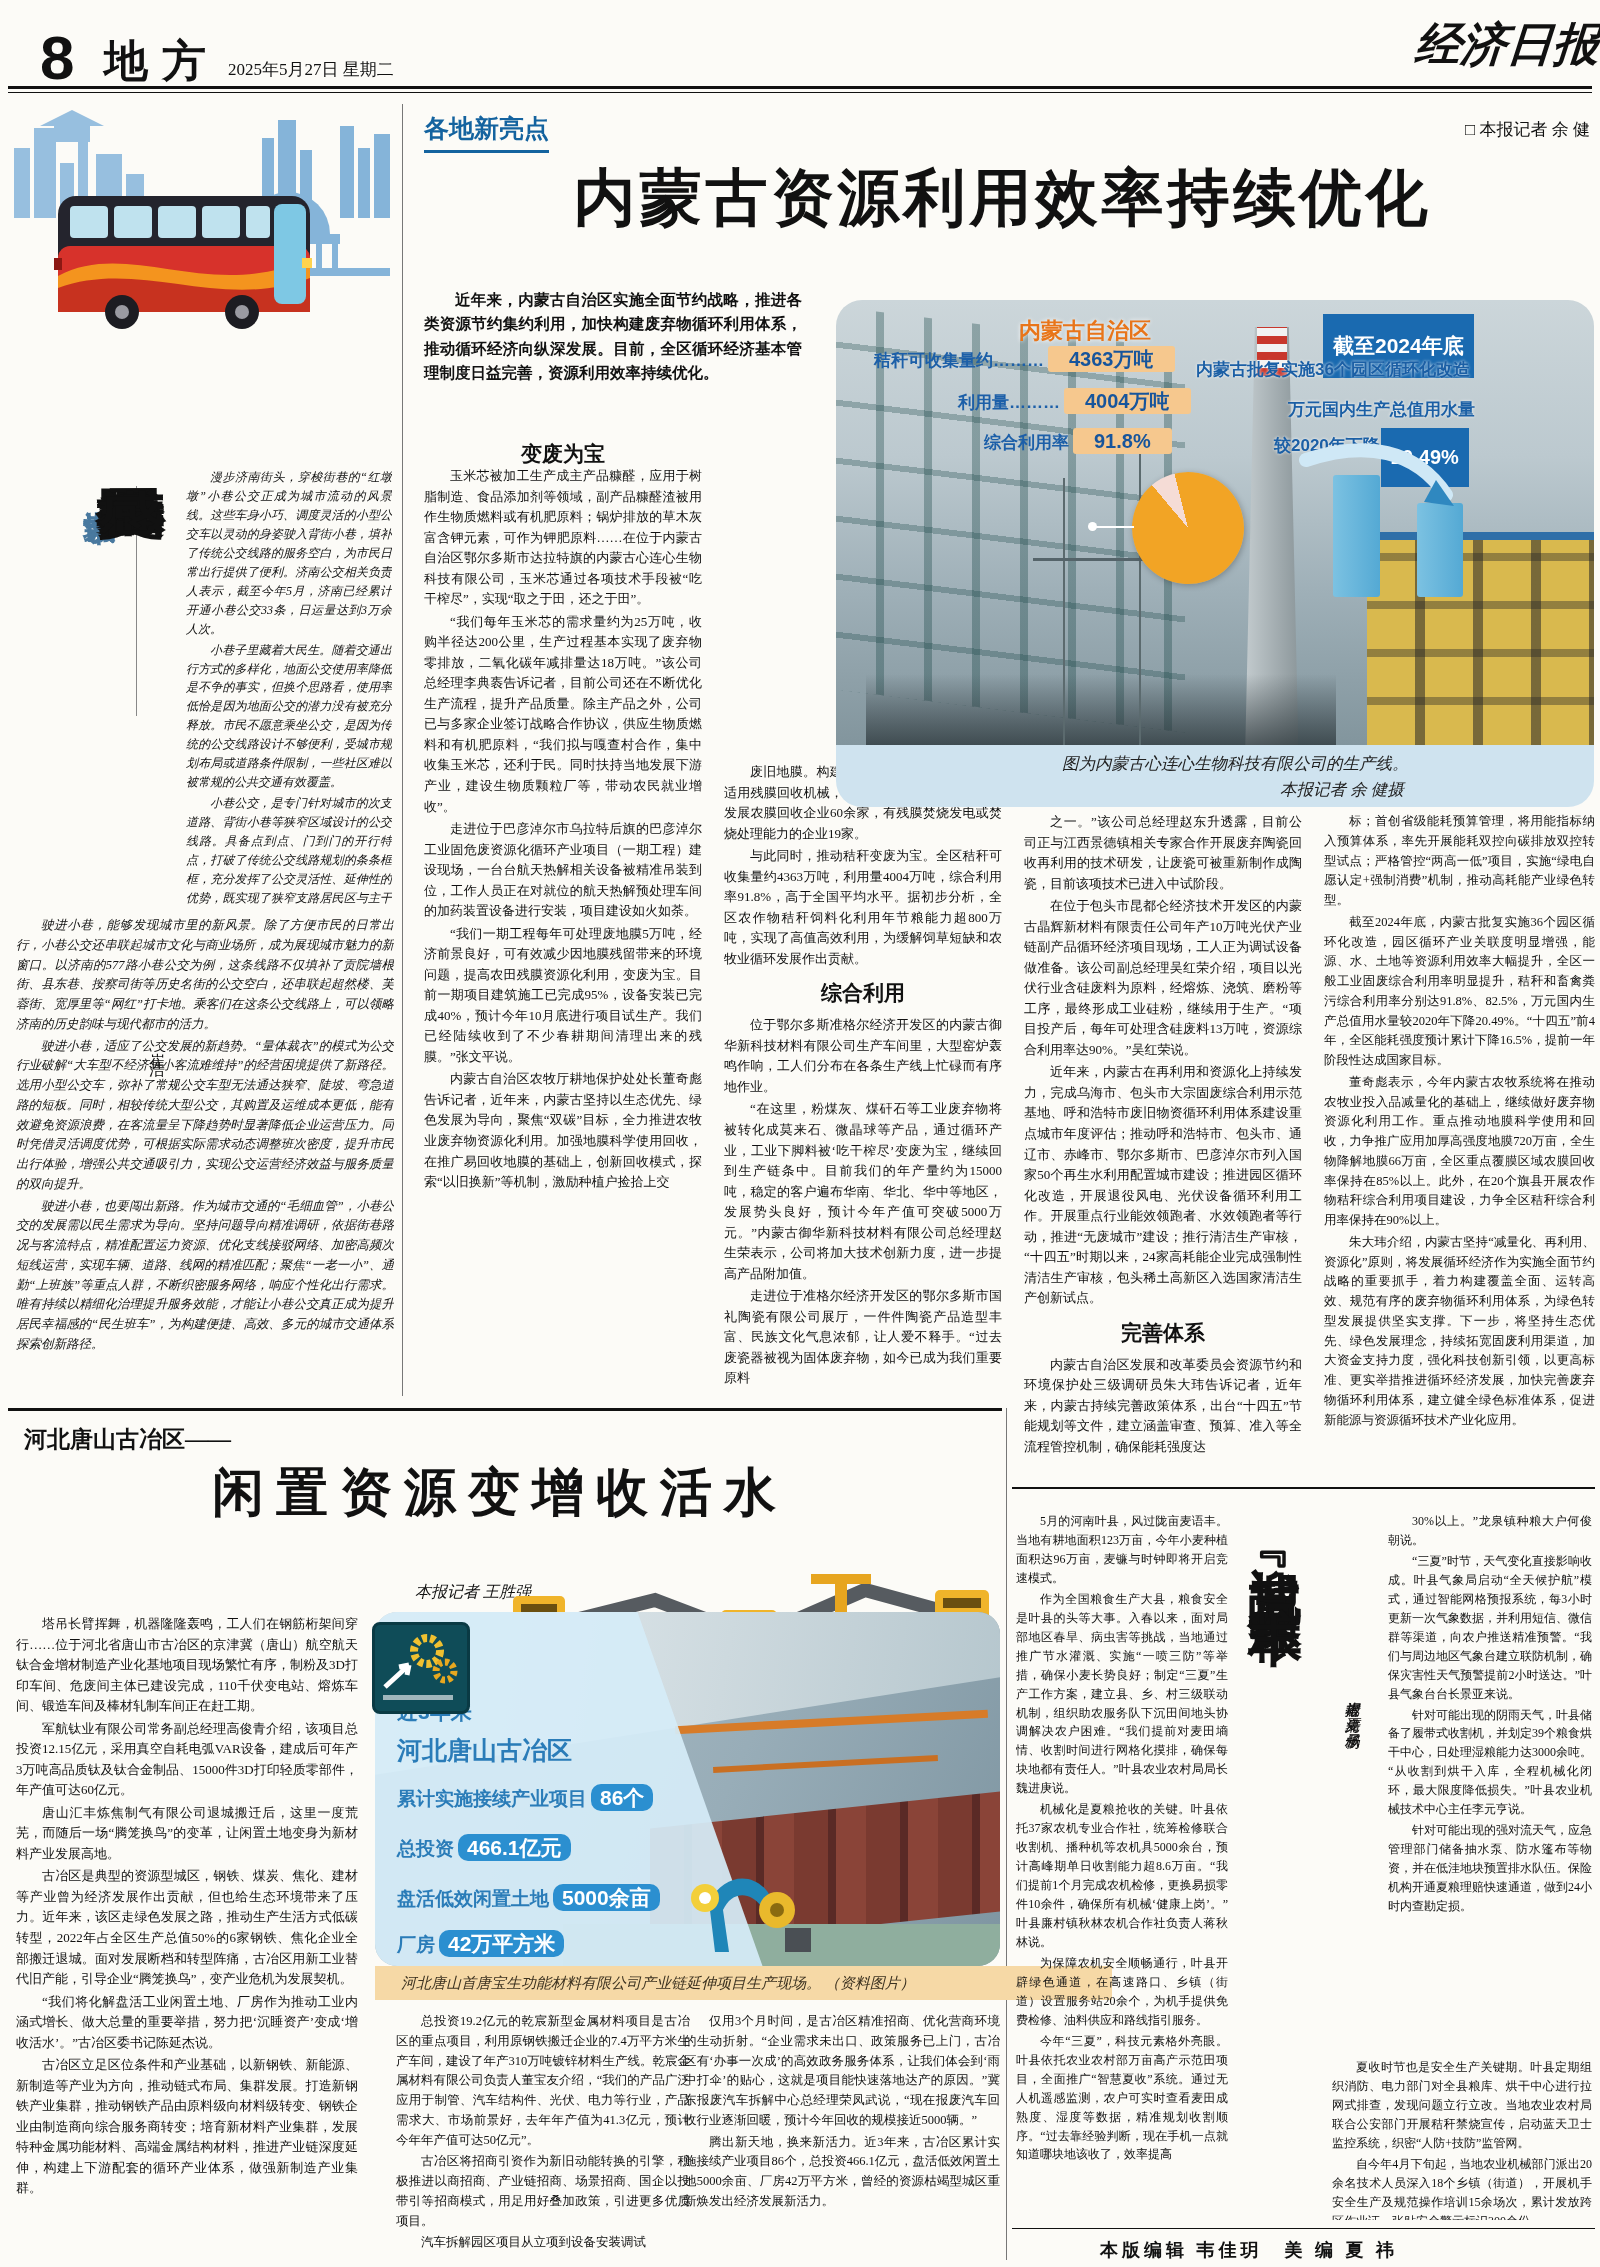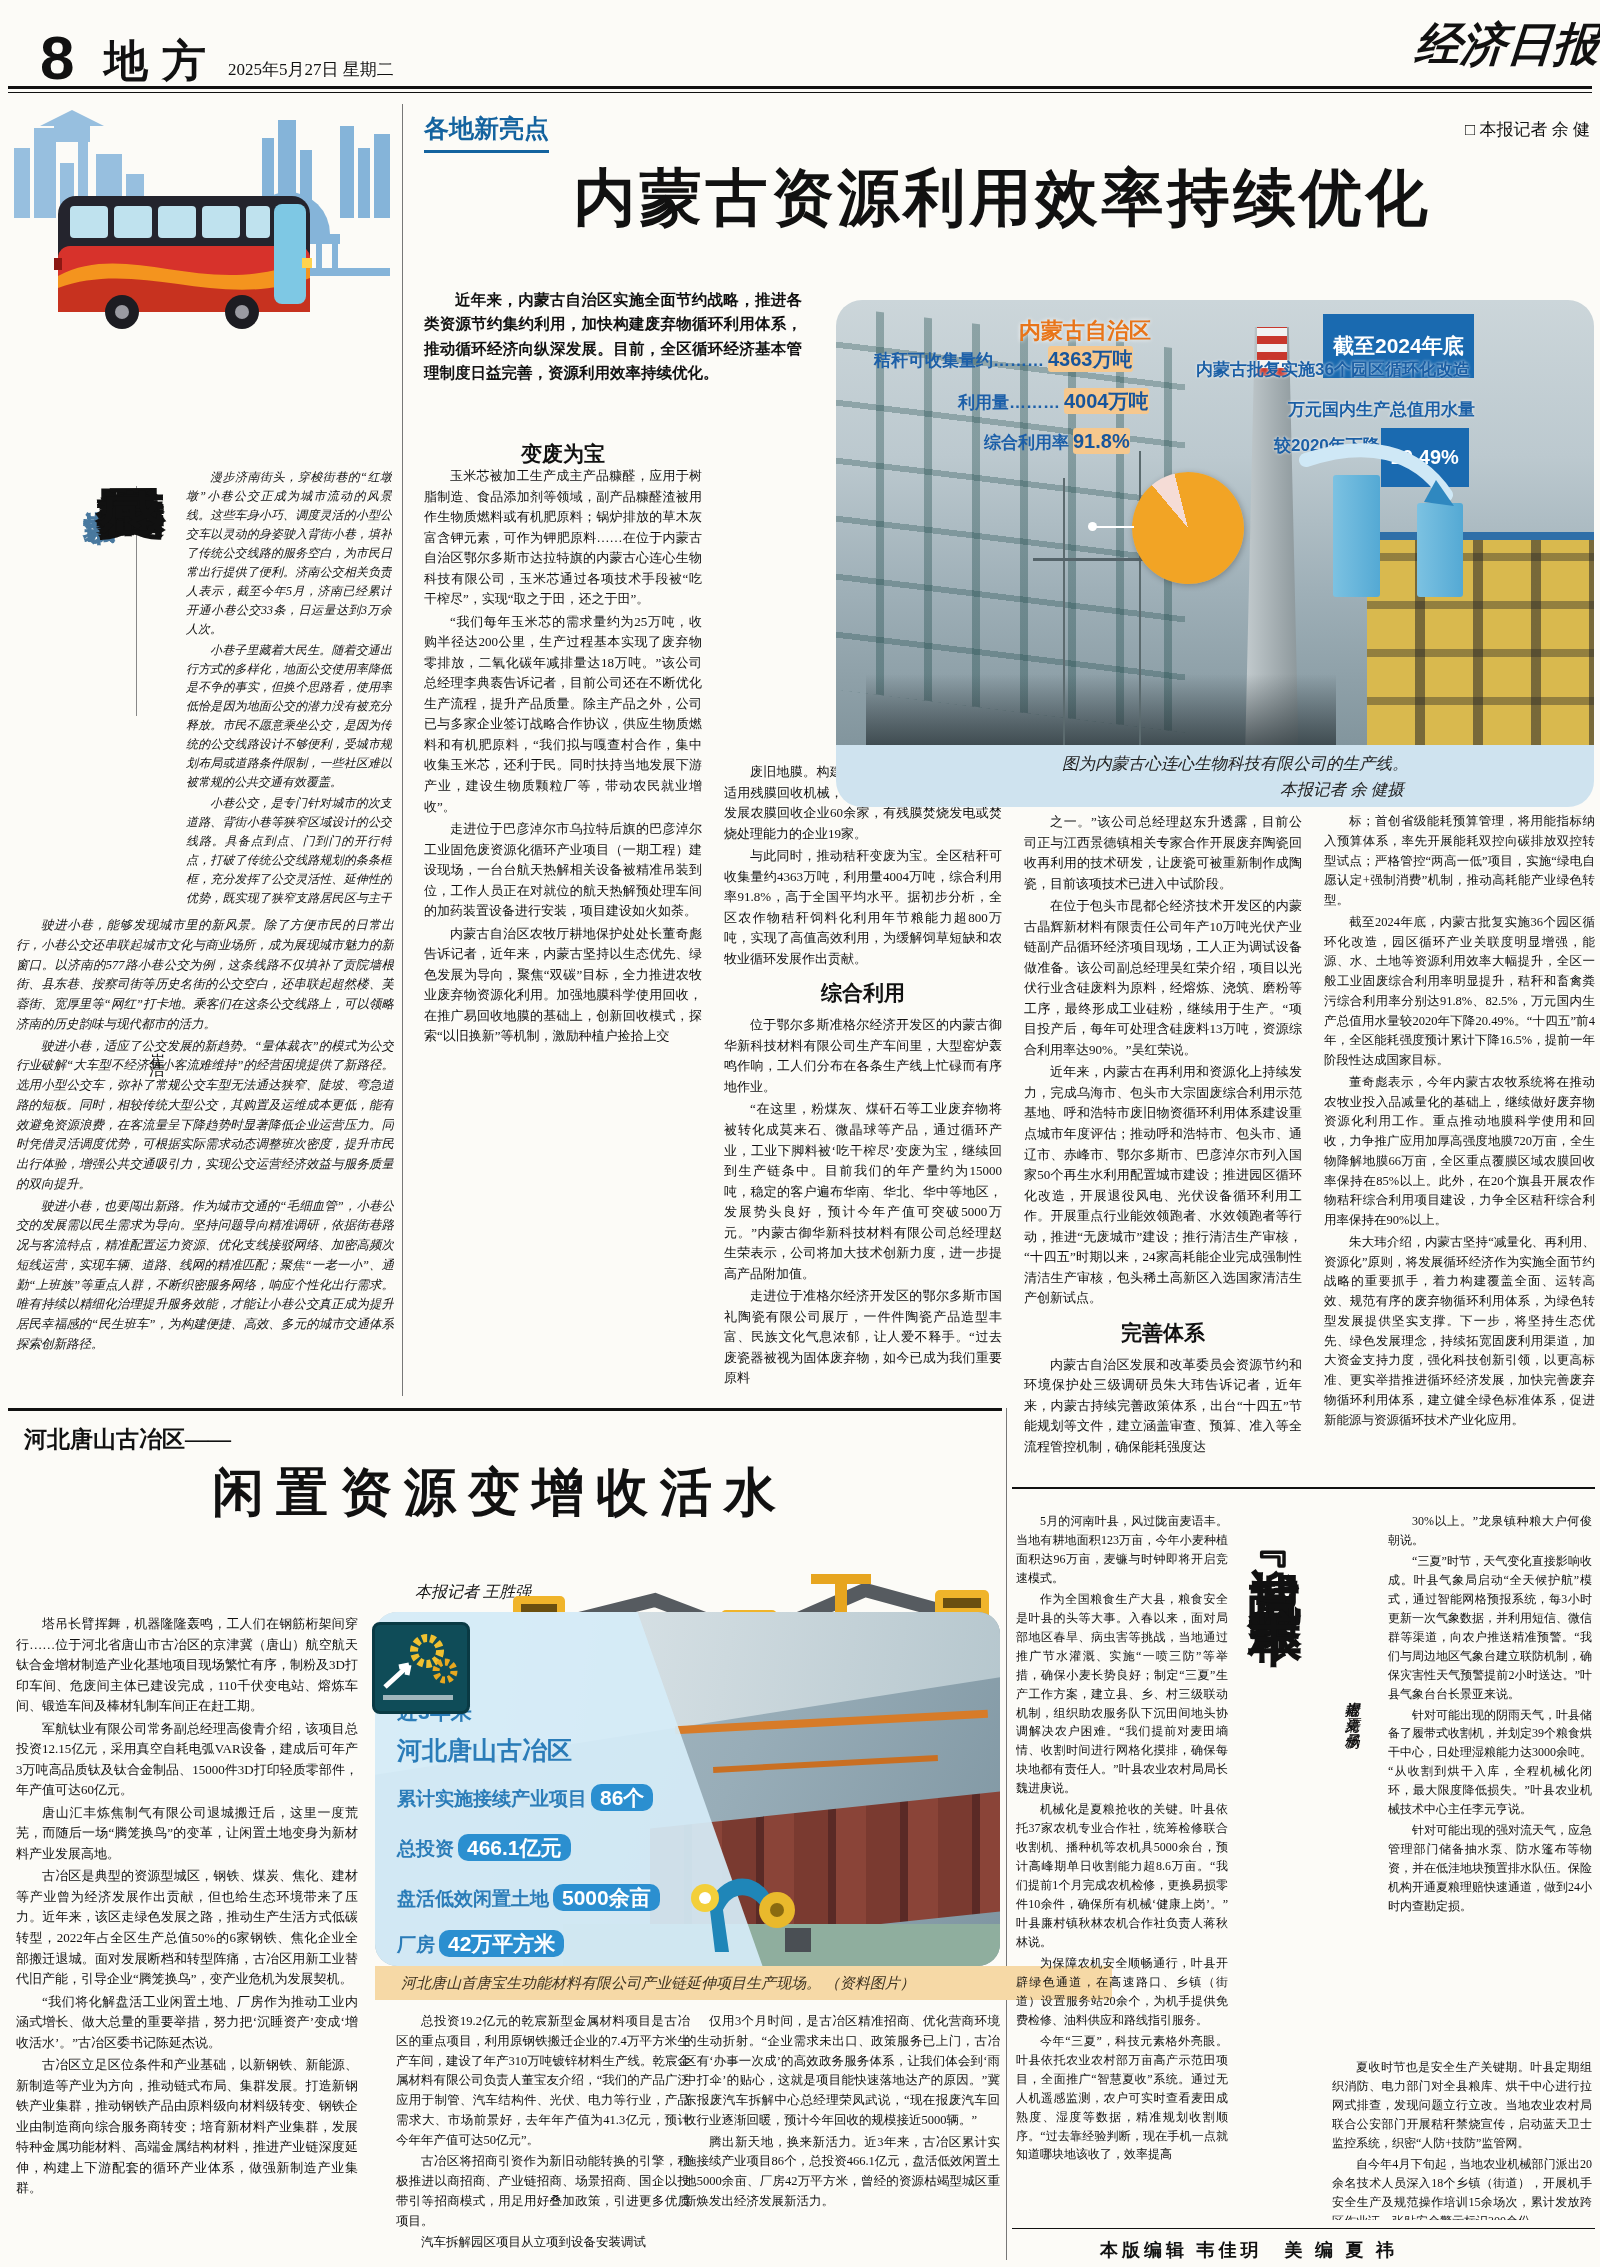--- a/index.html
+++ b/index.html
@@ -22,21 +22,21 @@
   .main-headline{font-size:62px;font-weight:900;letter-spacing:4px;text-align:center;}
   .subhead{font-weight:900;font-size:21px;text-align:center;margin:10px 0 8px 0;font-family:"Liberation Sans",sans-serif;}
   .col{font-size:13px;}
   .intro{font-size:15.5px;font-weight:bold;}
   
   .photo{border-radius:26px 26px 0 0;overflow:hidden;
          background:linear-gradient(180deg,#ccd6da 0%,#bcc9cf 35%,#9fb0b8 65%,#82959d 100%);}
   .cap-band{background:#cfe3ef;border-radius:0 0 26px 26px;}
   .info-label{color:#1c5fa8;font-weight:bold;font-size:17px;font-family:"Liberation Sans",sans-serif;}
   .info-box{background:#f6c88e;color:#17559c;font-weight:900;font-size:20px;
-            font-family:"Liberation Sans",sans-serif;padding:2px 0;border-radius:3px;}
+            font-family:"Liberation Sans",sans-serif;padding:2px 21px;border-radius:3px;}
   .blue-box{background:#1a6ab0;color:#fff;font-weight:900;font-family:"Liberation Sans",sans-serif;padding:18px 10px;}
   .blue-line{color:#1b5fa5;font-weight:900;font-family:"Liberation Sans",sans-serif;
              text-shadow:0 0 3px rgba(255,255,255,.9);}
   .pie{border-radius:50%;background:conic-gradient(#f5dcd6 0 26deg,#f2a425 26deg 360deg);
        transform:rotate(-40deg);box-shadow:0 2px 6px rgba(0,0,0,.25);}
   .bar{background:linear-gradient(90deg,#7cc2e2,#54a9d4);border-radius:3px;}
   
   .ts-headline{font-size:52px;font-weight:900;letter-spacing:12px;text-align:center;}
   .ts-info{border-radius:22px;overflow:hidden;background:linear-gradient(115deg,#aebfc8 0%,#98adb8 55%,#7e95a1 100%);}
   .ts-panel{background:rgba(213,236,247,.93);clip-path:polygon(0 0,42% 0,62% 100%,0 100%);}
@@ -133,20 +133,21 @@
 
   <div class="abs body-text intro" style="left:424px;top:288px;width:378px;">
     <p style="text-indent:2em;">近年来，内蒙古自治区实施全面节约战略，推进各类资源节约集约利用，加快构建废弃物循环利用体系，推动循环经济向纵深发展。目前，全区循环经济基本管理制度日益完善，资源利用效率持续优化。</p>
   </div>
 
   <div class="abs subhead" style="left:424px;top:430px;width:278px;">变废为宝</div>
   <div class="abs body-text col clip" style="left:424px;top:466px;width:278px;height:928px;">
       <p>玉米芯被加工生产成主产品糠醛，应用于树脂制造、食品添加剂等领域，副产品糠醛渣被用作生物质燃料或有机肥原料；锅炉排放的草木灰富含钾元素，可作为钾肥原料……在位于内蒙古自治区鄂尔多斯市达拉特旗的内蒙古心连心生物科技有限公司，玉米芯通过各项技术手段被“吃干榨尽”，实现“取之于田，还之于田”。</p>
       <p>“我们每年玉米芯的需求量约为25万吨，收购半径达200公里，生产过程基本实现了废弃物零排放，二氧化碳年减排量达18万吨。”该公司总经理李典袠告诉记者，目前公司还在不断优化生产流程，提升产品质量。除主产品之外，公司已与多家企业签订战略合作协议，供应生物质燃料和有机肥原料，“我们拟与嘎查村合作，集中收集玉米芯，还利于民。同时扶持当地发展下游产业，建设生物质颗粒厂等，带动农民就业增收”。</p>
       <p>走进位于巴彦淖尔市乌拉特后旗的巴彦淖尔工业固危废资源化循环产业项目（一期工程）建设现场，一台台航天热解相关设备被精准吊装到位，工作人员正在对就位的航天热解预处理车间的加药装置设备进行安装，项目建设如火如荼。</p>
+      <p>“我们一期工程每年可处理废地膜5万吨，经济前景良好，可有效减少因地膜残留带来的环境问题，提高农田残膜资源化利用，变废为宝。目前一期项目建筑施工已完成95%，设备安装已完成40%，预计今年10月底进行项目试生产。我们已经陆续收到了不少春耕期间清理出来的残膜。”张文平说。</p>
       <p>内蒙古自治区农牧厅耕地保护处处长董奇彪告诉记者，近年来，内蒙古坚持以生态优先、绿色发展为导向，聚焦“双碳”目标，全力推进农牧业废弃物资源化利用。加强地膜科学使用回收，在推广易回收地膜的基础上，创新回收模式，探索“以旧换新”等机制，激励种植户捡拾上交</p>
     </div>
 
   <div class="abs clip" style="left:724px;top:762px;width:278px;height:632px;">
     <div class="body-text col">
         <p>废旧地膜。构建多元化回收机制，补贴先进适用残膜回收机械，指导建设回收网点1800个，发展农膜回收企业60余家，有残膜焚烧发电或焚烧处理能力的企业19家。</p>
         <p>与此同时，推动秸秆变废为宝。全区秸秆可收集量约4363万吨，利用量4004万吨，综合利用率91.8%，高于全国平均水平。据初步分析，全区农作物秸秆饲料化利用年节粮能力超800万吨，实现了高值高效利用，为缓解饲草短缺和农牧业循环发展作出贡献。</p>
       </div>
     <div class="subhead">综合利用</div>
     <div class="body-text col">

